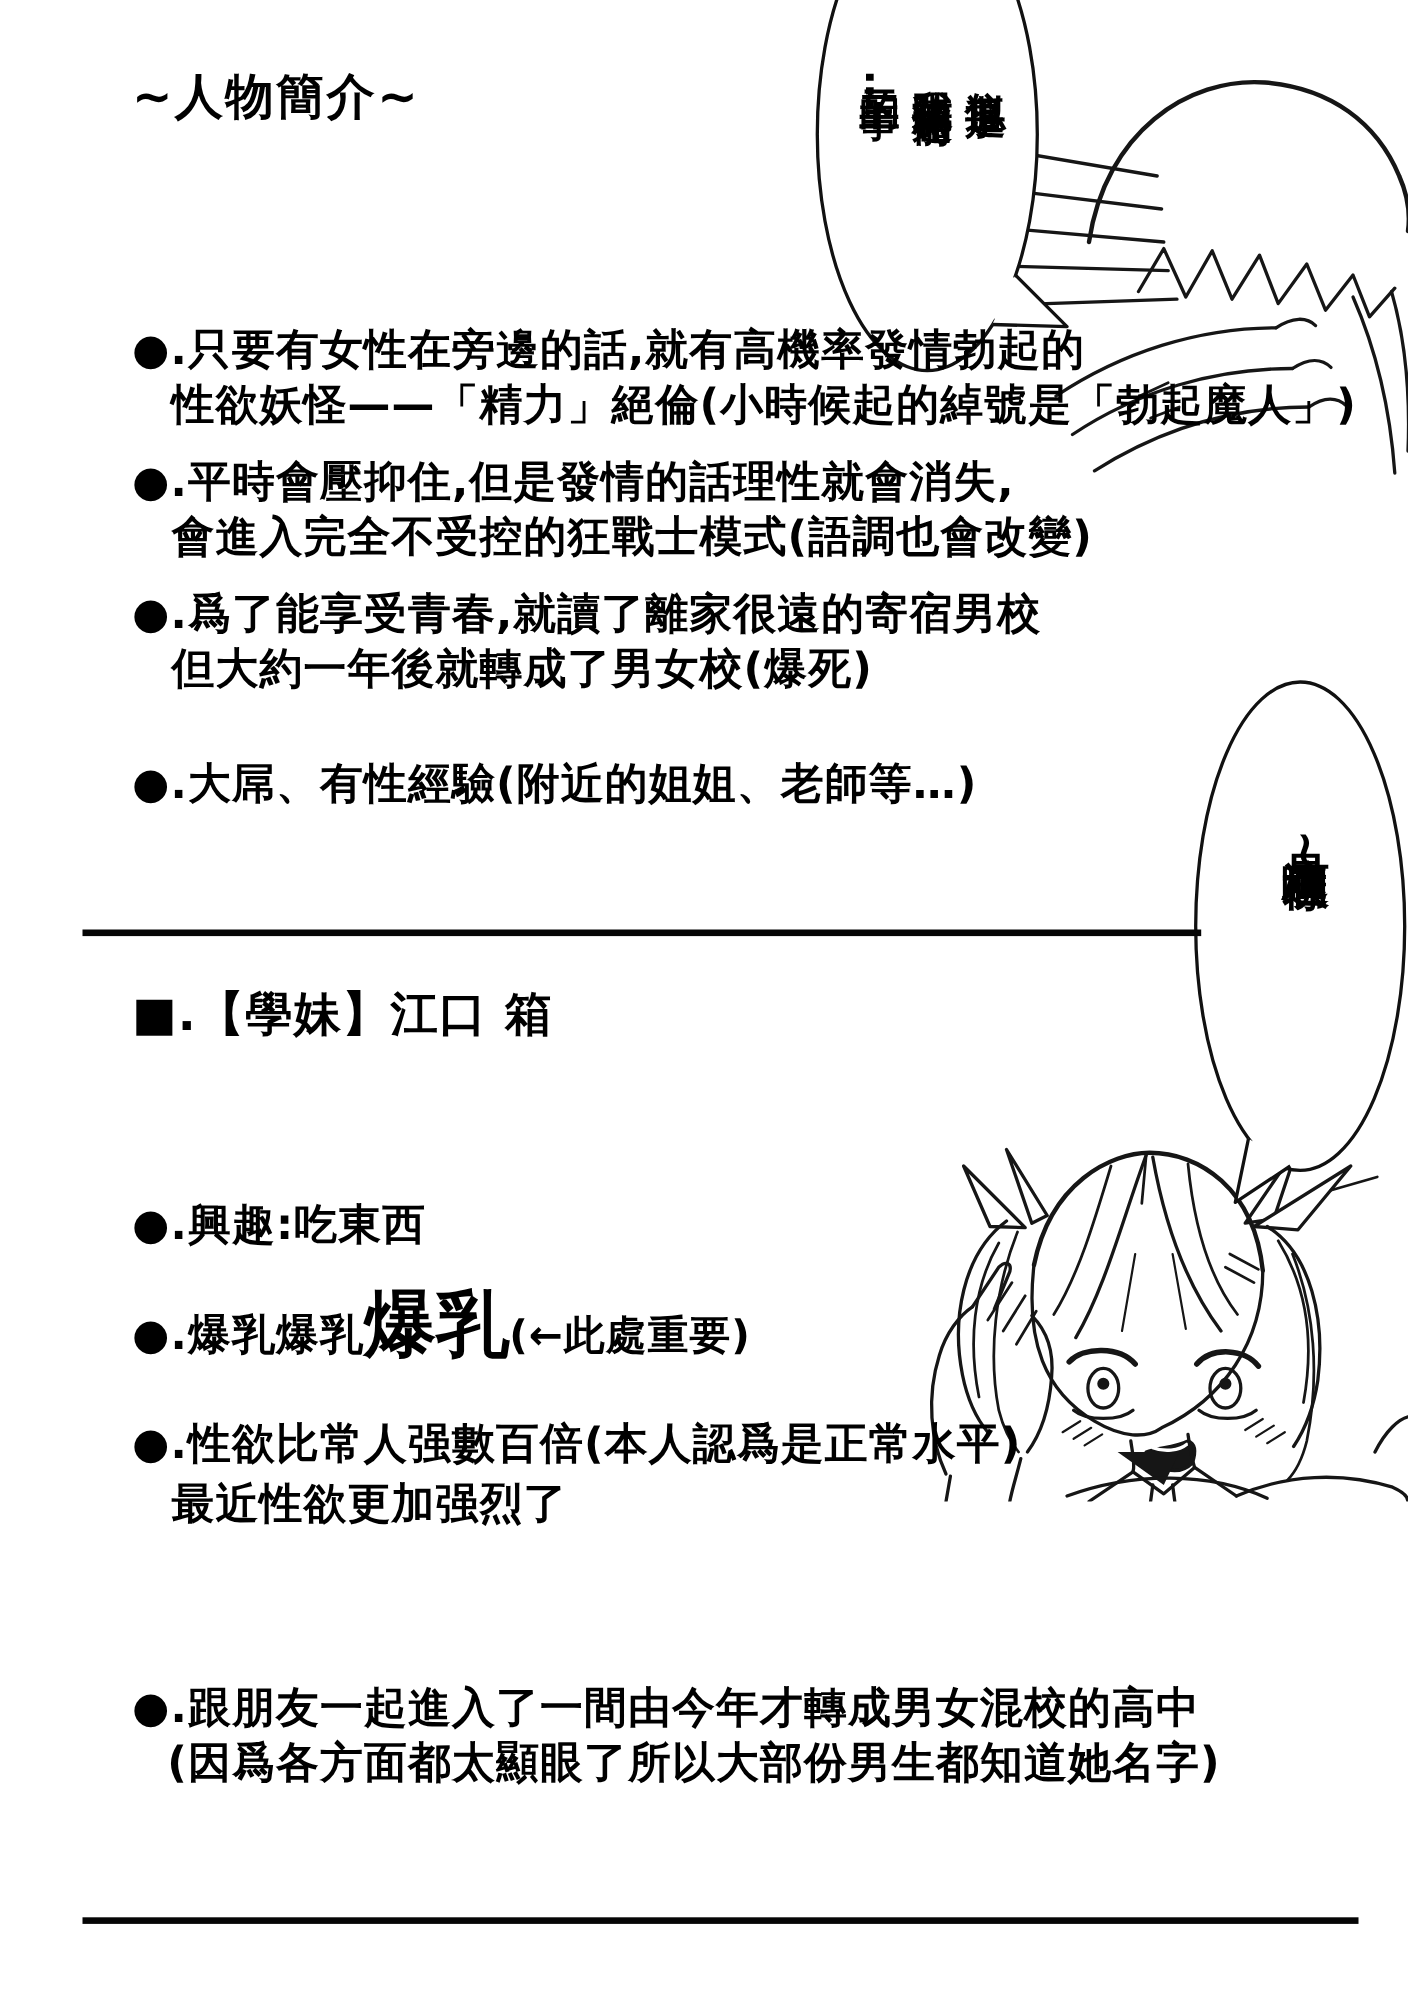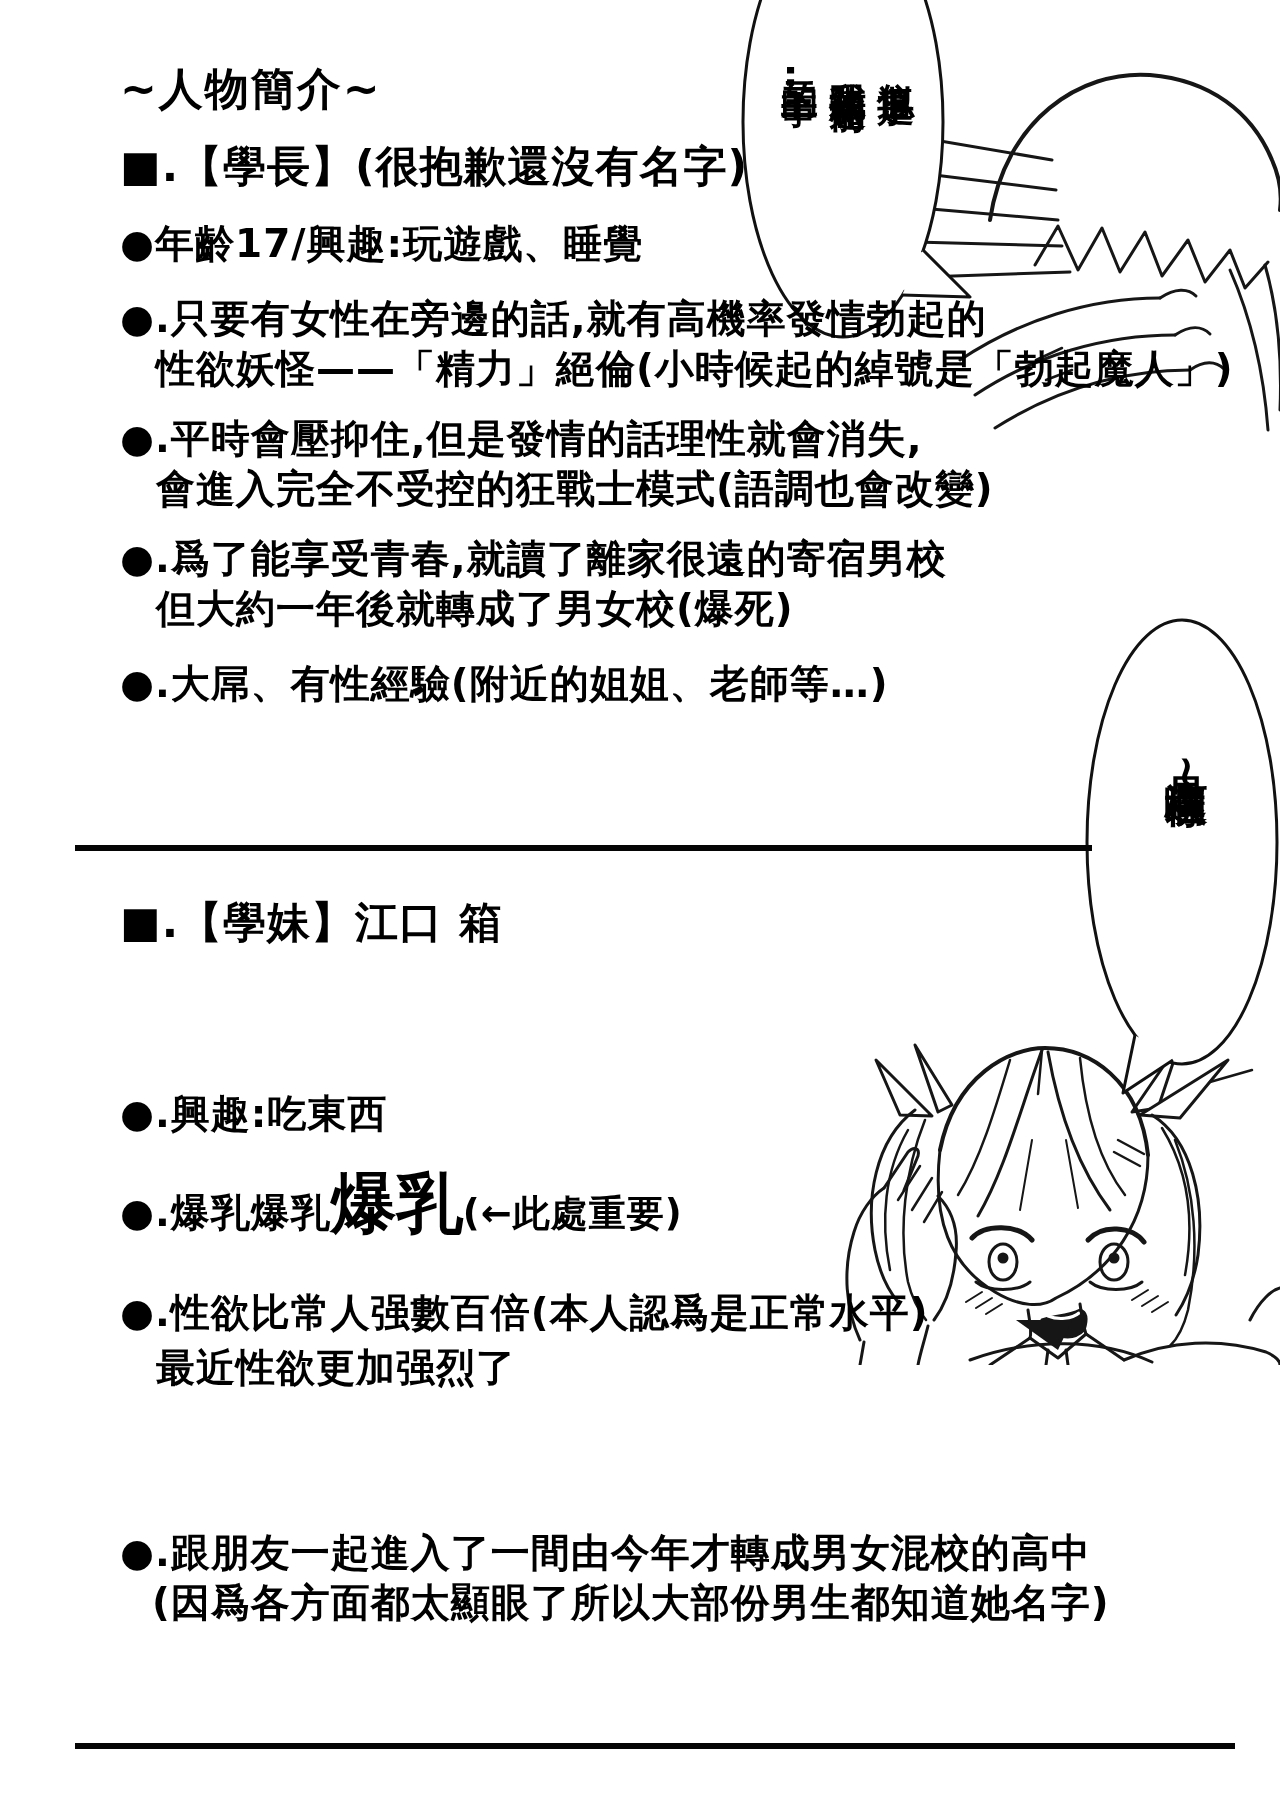--- a/index.html
+++ b/index.html
@@ -132,34 +132,32 @@
 
   <svg class="bub" style="left:1085px;top:615px;" width="195" height="490" viewBox="0 0 195 490">
     <ellipse cx="97" cy="227" rx="95" ry="222" fill="#fff" stroke="#111" stroke-width="3"></ellipse>
     <path d="M 50 420 L 38 478 L 88 445" fill="#fff" stroke="#111" stroke-width="3" stroke-linejoin="round"></path>
     <path d="M 54 422 L 84 440" stroke="#fff" stroke-width="7" fill="none"></path>
   </svg>
   <div class="vtext" style="left:1158px;top:742px;height:300px;font-size:43px;">是這樣啊~</div>
 
   <div class="t ttl" style="left:80px;top:64px;">~人物簡介~</div>
 
-  <div class="t hd" style="left:80px;top:142px;">■.【學長】(很抱歉還沒有名字)</div>
 
-  <div class="t" style="left:80px;top:222px;">●年齡17/興趣:玩遊戲、睡覺</div>
 
   <div class="t" style="left:80px;top:297px;">●.只要有女性在旁邊的話,就有高機率發情勃起的</div>
   <div class="t ind" style="top:347px;">性欲妖怪——「精力」絕倫(小時候起的綽號是「勃起魔人」)</div>
 
   <div class="t" style="left:80px;top:417px;">●.平時會壓抑住,但是發情的話理性就會消失,</div>
   <div class="t ind" style="top:467px;">會進入完全不受控的狂戰士模式(語調也會改變)</div>
 
   <div class="t" style="left:80px;top:537px;">●.爲了能享受青春,就讀了離家很遠的寄宿男校</div>
   <div class="t ind" style="top:587px;">但大約一年後就轉成了男女校(爆死)</div>
 
-  <div class="t" style="left:80px;top:662px;">●.大屌、有性經驗(附近的姐姐、老師等…)</div>
+  <div class="t" style="left:80px;top:691px;">●.大屌、有性經驗(附近的姐姐、老師等…)</div>
 
   <div class="divider" style="top:845px;width:1017px;"></div>
 
   <div class="t hd" style="left:80px;top:898px;">■.【學妹】江口 箱</div>
 
 
   <div class="t" style="left:80px;top:1092px;">●.興趣:吃東西</div>
 
   <div class="t" style="left:80px;top:1168px;line-height:1.1;">
     <span>●.爆乳爆乳</span><span class="bigword">爆乳</span><span class="smallsuffix">(←此處重要)</span>

